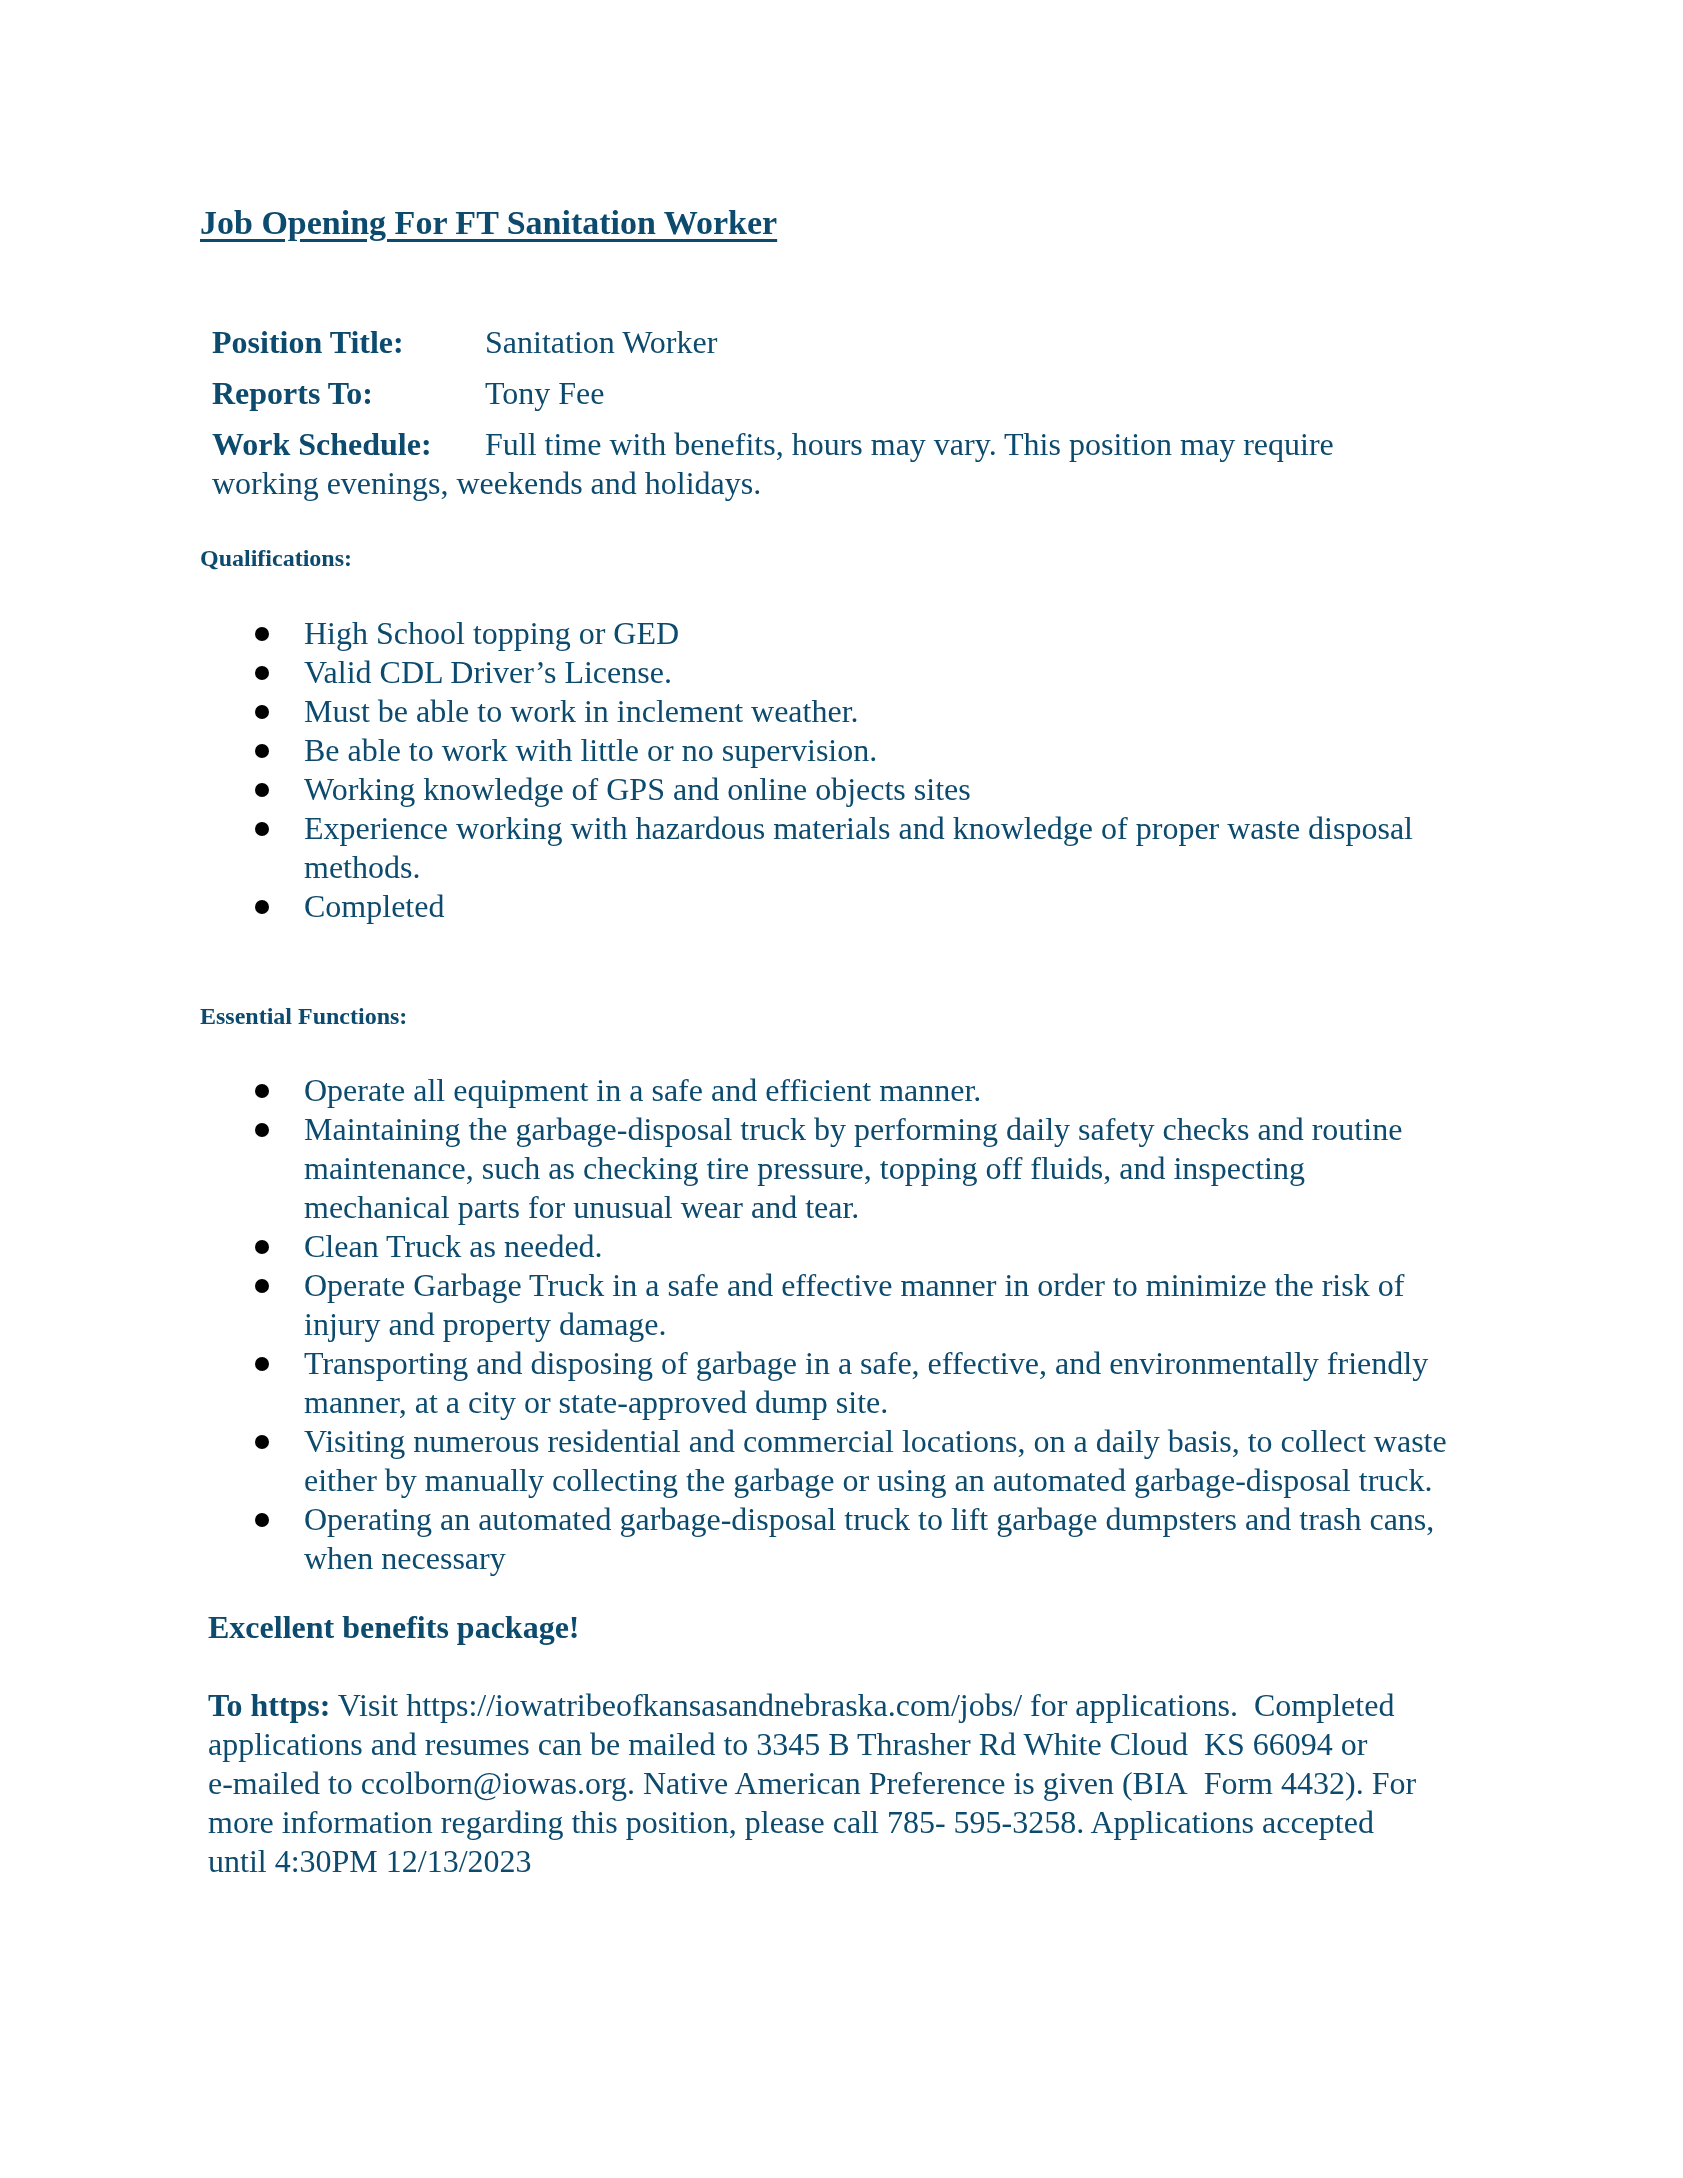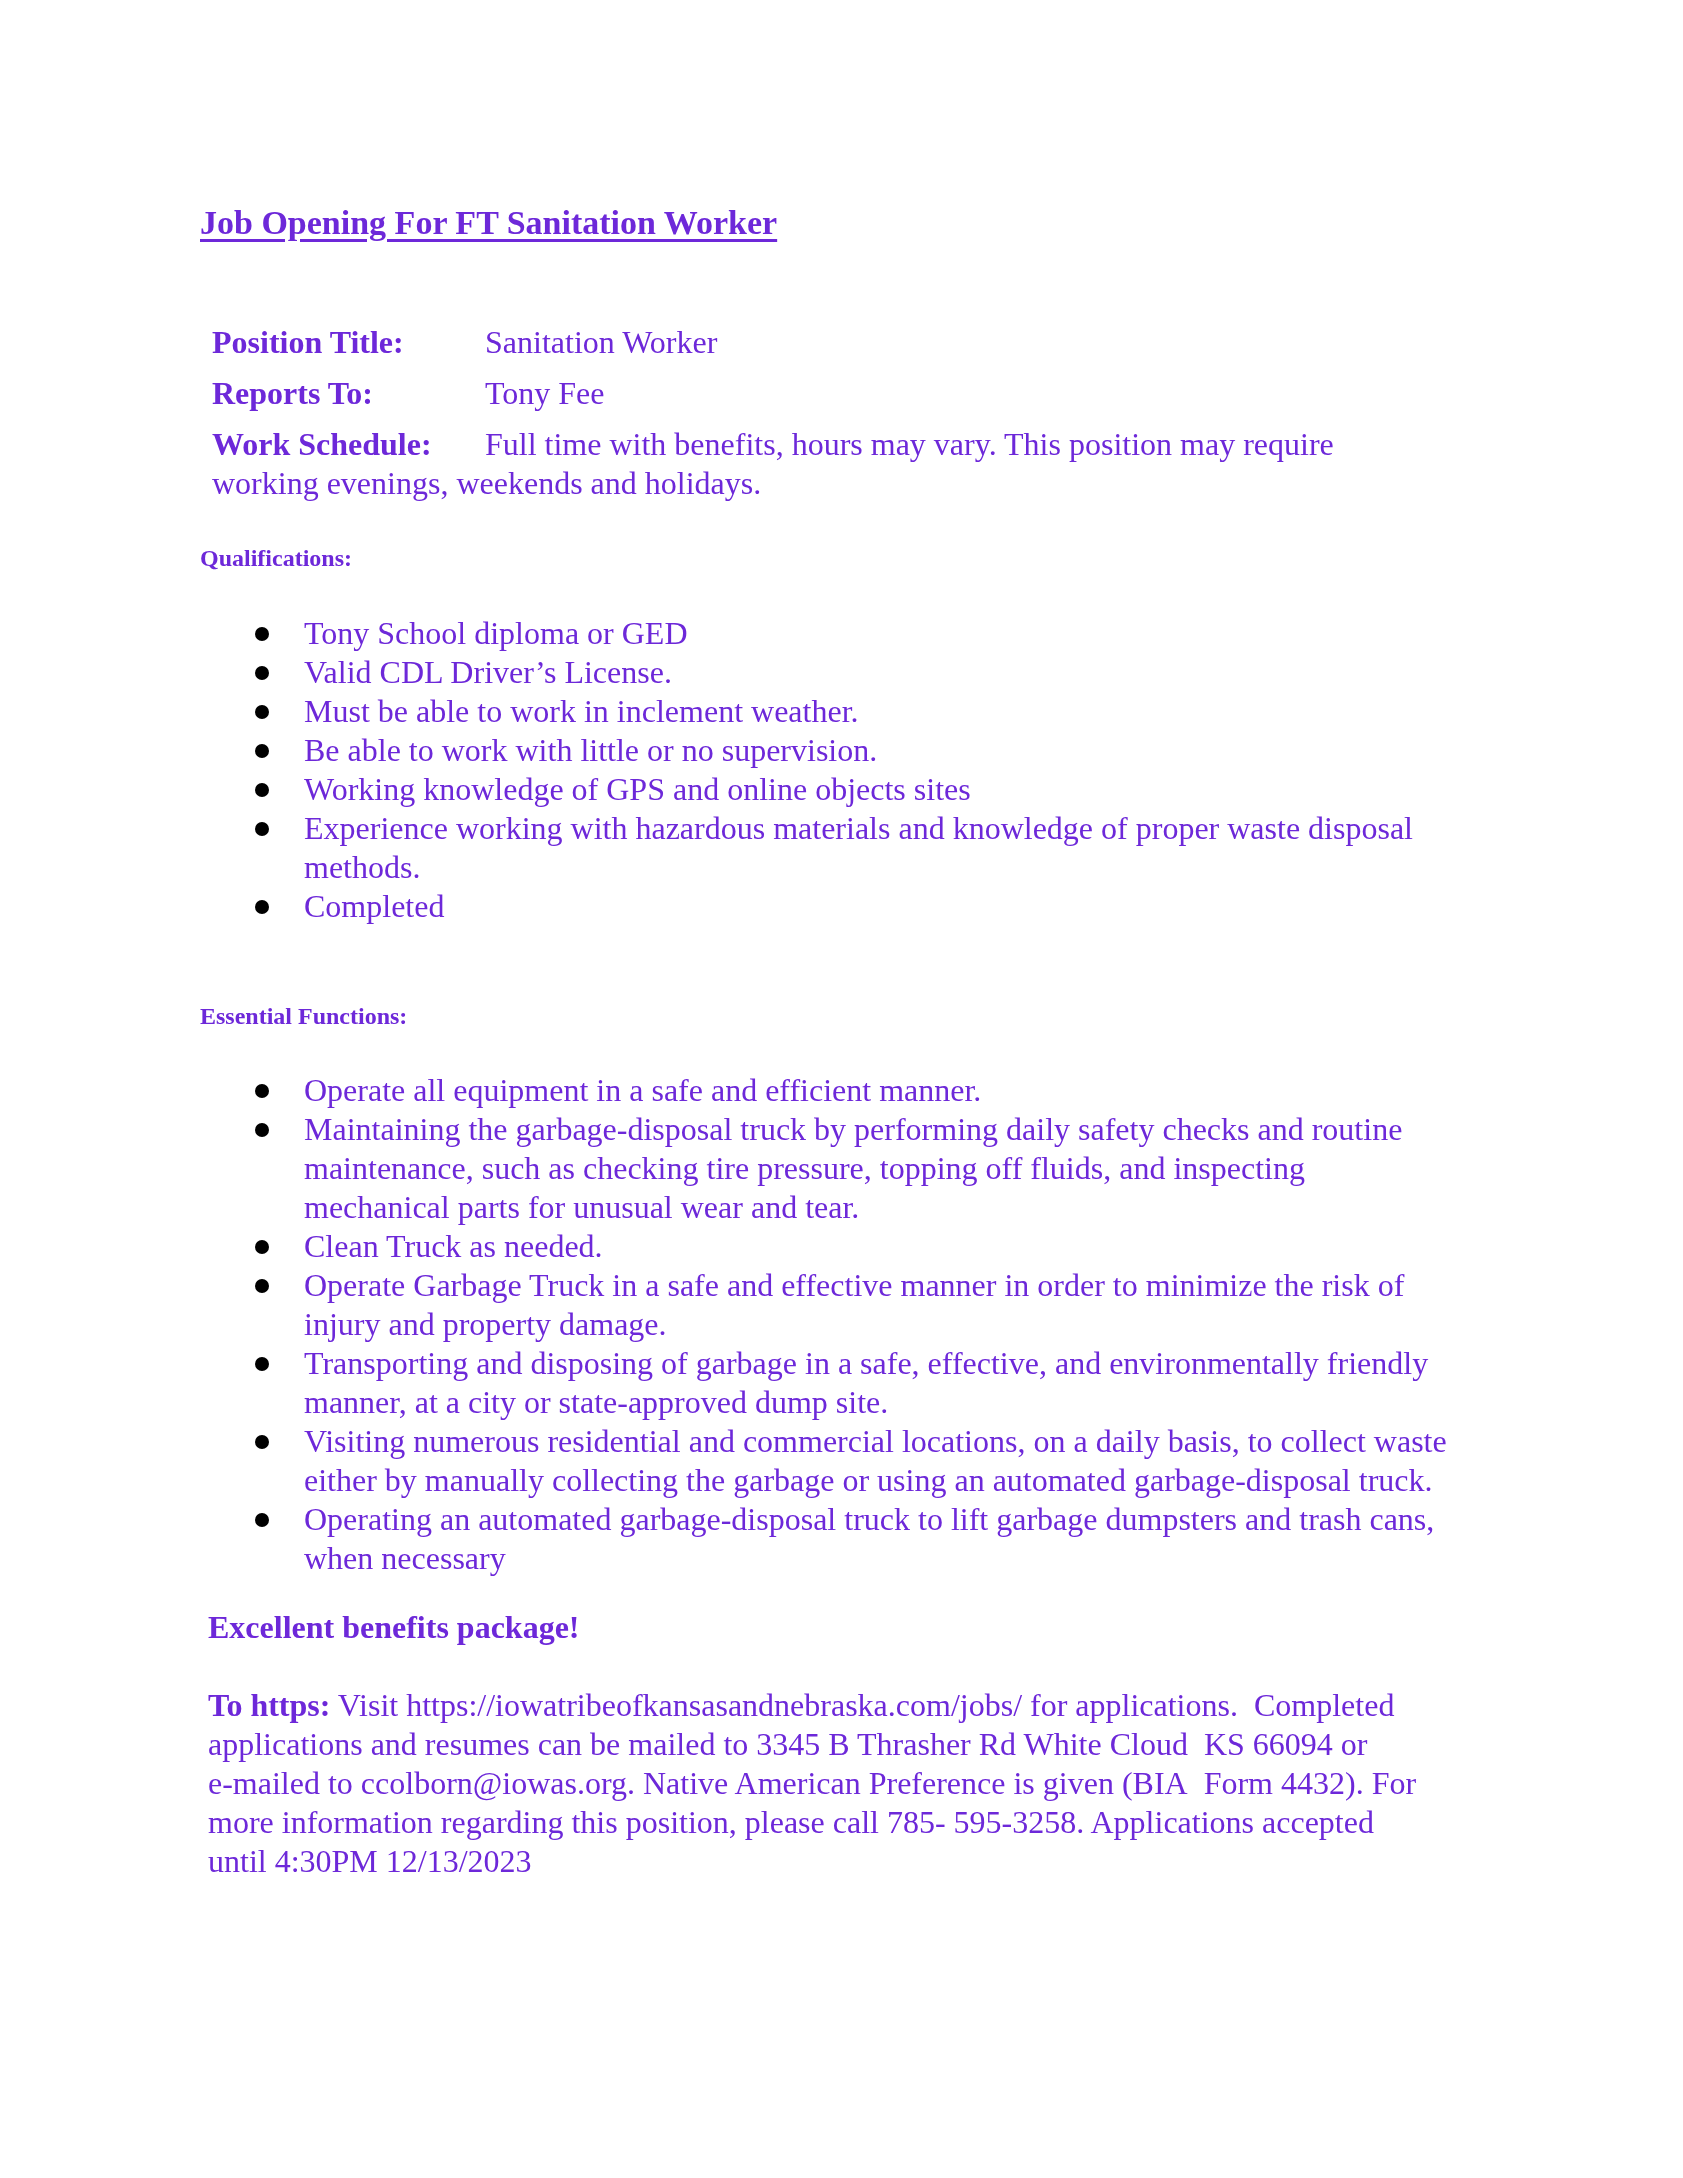--- a/index.html
+++ b/index.html
@@ -1,21 +1,21 @@
 <!DOCTYPE html>
 <html><head>
 <meta charset="utf-8">
 <style>
   html, body { margin: 0; padding: 0; background: #ffffff; }
   .page {
     position: relative;
     width: 1523px;
     height: 2178px;
     background: #ffffff;
-    color: #6d28d9;
+    color: #0c4a6e;
     font-family: "Liberation Serif", "DejaVu Serif", serif;
     font-size: 32px;
     line-height: 39px;
     box-sizing: border-box;
     padding: 203px 59px 0 200px;
     overflow: hidden;
   }
   h1.doc-title {
     font-size: 34px;
     line-height: 39px;
@@ -81,21 +81,21 @@
   <div class="kv-block">
     <p class="kv"><strong class="kv-label">Position Title:</strong><span class="kv-value">Sanitation Worker</span></p>
     <p class="kv"><strong class="kv-label">Reports To:</strong><span class="kv-value">Tony Fee</span></p>
     <p class="kv"><strong class="kv-label">Work Schedule:</strong><span class="kv-value">Full time with benefits, hours may vary. This position may require
 working evenings, weekends and holidays.</span></p>
   </div>
 
   <h2 class="section-heading">Qualifications:</h2>
 
   <ul class="doc-list">
-    <li>Tony School diploma or GED</li>
+    <li>High School topping or GED</li>
     <li>Valid CDL Driver’s License.</li>
     <li>Must be able to work in inclement weather.</li>
     <li>Be able to work with little or no supervision.</li>
     <li>Working knowledge of GPS and online objects sites</li>
     <li>Experience working with hazardous materials and knowledge of proper waste disposal
 methods.</li>
     <li>Completed</li>
   </ul>
 
   <h2 class="section-heading ef-heading">Essential Functions:</h2>

